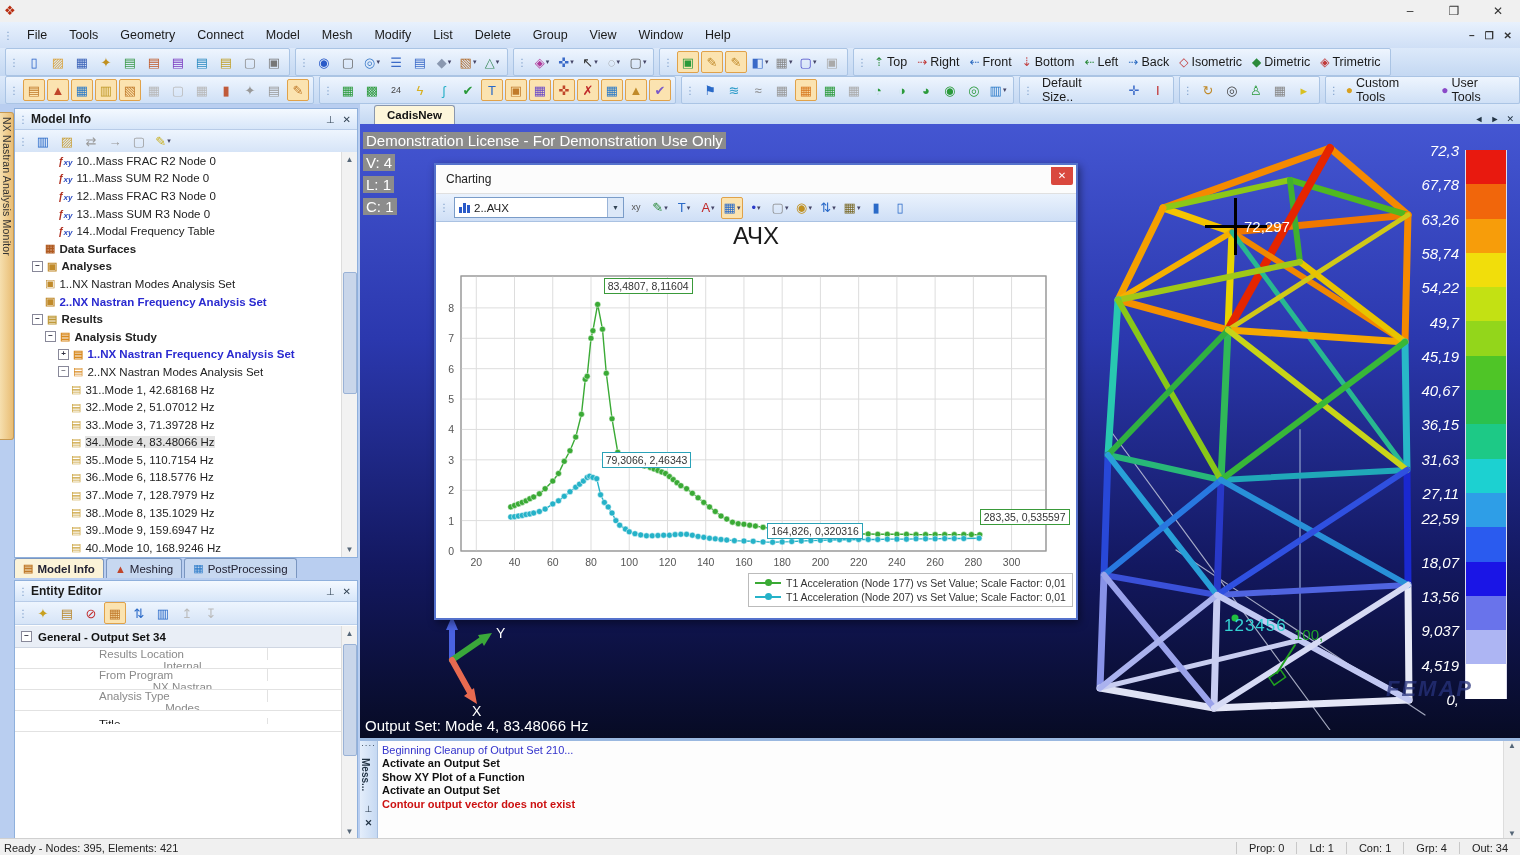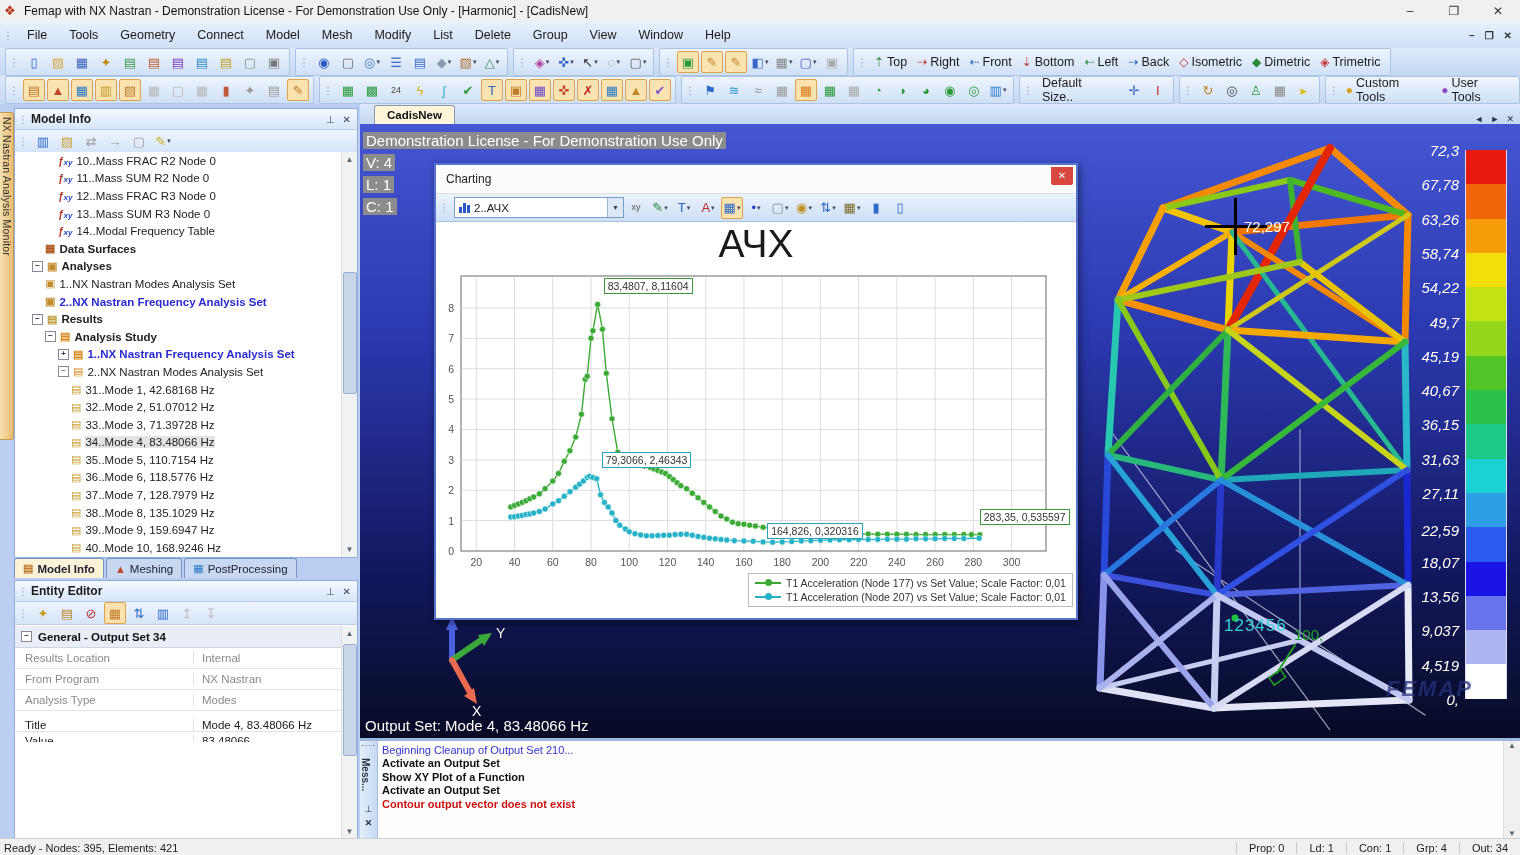--- a/index.html
+++ b/index.html
@@ -48,21 +48,21 @@
   .vscroll .ar.up{top:0;} .vscroll .ar.dn{bottom:0;}
   .vscroll .thumb{position:absolute;left:1px;width:12px;background:#c9d6ea;border:1px solid #9ab2d6;border-radius:2px;}
   #dock-tabs{position:absolute;left:14px;top:454px;width:342px;height:20px;display:flex;align-items:flex-end;}
   .dtab{display:flex;align-items:center;height:19px;padding:0 8px;border:1px solid #7a96c0;border-bottom:none;border-radius:3px 3px 0 0;background:#c7d8f0;font-size:11.5px;margin-right:2px;color:#223;}
   .dtab.active{background:#fbf3d8;font-weight:bold;}
   .dtab .g{margin-right:4px;font-size:11px;}
   #ee-panel{left:14px;top:476px;width:342px;height:258px;}
   #ee-grid{position:absolute;left:0;top:45px;right:15px;bottom:0;background:#fff;overflow:hidden;font-size:11.5px;}
   .gh{height:21px;background:#e9eef6;border-bottom:1px solid #cfd6e2;display:flex;align-items:center;font-weight:bold;color:#111;}
   .gh .exp{width:9px;height:9px;border:1px solid #889;font-size:8px;line-height:7px;text-align:center;color:#334;margin:0 6px;background:#fff;}
-  .grow{height:20px;display:flex;border-bottom:1px solid #e2e2e2;align-items:center;}
+  .grow{height:20px;display:flex;border-bottom:1px solid #e2e2e2;align-items:center;flex-direction:column;}
   .grow .k{width:168px;padding-left:10px;color:#8a8a8a;border-right:1px solid #e2e2e2;overflow:hidden;white-space:nowrap;}
   .grow .v{flex:1;padding-left:8px;color:#8a8a8a;overflow:hidden;white-space:nowrap;}
   .grow.dark .k,.grow.dark .v{color:#1a1a1a;margin-top:7px;}
   .grow.partial{height:10px;overflow:hidden;border-bottom:none;}
   
   #tabstrip{position:absolute;left:360px;top:104px;width:1160px;height:20px;background:linear-gradient(#dce9fa,#c4d8f2);border-bottom:1px solid #8fa8cc;display:flex;align-items:flex-end;}
   #doctab{height:18px;margin-left:14px;padding:0 12px;background:#fdf6da;border:1px solid #8a97ad;border-bottom:none;border-radius:3px 3px 0 0;font-weight:bold;font-size:11.5px;display:flex;align-items:center;color:#111;}
   #tabnav{margin-left:auto;margin-right:6px;display:flex;gap:7px;font-size:9px;color:#234;}
   #viewport{position:absolute;left:360px;top:124px;width:1160px;height:614px;background:linear-gradient(180deg,#4456d2 0%,#2b38ae 35%,#131860 72%,#070b24 100%);overflow:hidden;}
   .chip{position:absolute;background:#8c8c8c;color:#fff;padding:0 3px;white-space:nowrap;}
@@ -84,21 +84,21 @@
   #chartwin{position:absolute;left:74px;top:39px;width:640px;height:453px;background:#fff;border:2px solid #5572cc;box-shadow:2px 3px 8px rgba(0,0,0,.45);}
   #cw-title{height:28px;display:flex;align-items:center;background:#fcfcfc;border-bottom:1px solid #e0e0e0;}
   #cw-title .t{margin-left:10px;font-size:12px;color:#222;}
   #cw-close{margin-left:auto;margin-right:3px;margin-top:-6px;width:22px;height:18px;background:#d9483e;color:#fff;font-size:10px;text-align:center;line-height:18px;border-radius:0 0 2px 2px;}
   #cw-toolbar{height:27px;background:linear-gradient(#eaf2fd,#cfdff6);border-bottom:1px solid #aac2e2;display:flex;align-items:center;}
   #cw-select{width:168px;height:19px;background:#fff;border:1px solid #7a9cc8;display:flex;align-items:center;font-size:11.5px;margin-left:2px;}
   #cw-select .bars{display:inline-flex;align-items:flex-end;gap:1px;margin:0 4px;}
   #cw-select .bars i{display:block;width:3px;background:#2a5ac8;}
   #cw-select .caret{margin-left:auto;background:#dce8f8;border-left:1px solid #9ab4d8;width:15px;height:100%;text-align:center;font-size:7px;line-height:19px;color:#345;}
   #cw-body{position:absolute;left:0;top:57px;right:0;bottom:0;background:#fff;}
-  #cw-chart-title{position:absolute;left:0;top:0;width:100%;text-align:center;font-size:39px;color:#1a1a1a;}
+  #cw-chart-title{position:absolute;left:0;top:0;width:100%;text-align:center;font-size:24px;color:#1a1a1a;}
   #chart-svg{position:absolute;left:0;top:44px;}
   .callout{position:absolute;background:#fff;border:1px solid #888;font-size:10.5px;padding:0 3px;color:#333;white-space:nowrap;line-height:14px;}
   .callout.green{border-color:#3a9a3a;}
   .callout.cyan{border-color:#2aa2b8;}
   #chart-legend{position:absolute;left:312px;top:351px;border:1px solid #bbb;background:#fff;padding:2px 6px;font-size:10.5px;color:#333;}
   #chart-legend .lrow{display:flex;align-items:center;height:14px;white-space:nowrap;}
   #chart-legend .lline{display:inline-block;width:26px;height:2px;position:relative;margin-right:5px;}
   #chart-legend .lline i{position:absolute;left:10px;top:-3px;width:7px;height:7px;border-radius:50%;}
   
   #msgpane{position:absolute;left:360px;top:738px;width:1160px;height:100px;background:#fdfdfd;border-top:3px solid #9ab8e0;}
@@ -115,21 +115,20 @@
   #statusbar .right{margin-left:auto;display:flex;}
   #statusbar .right span{padding:0 12px;border-left:1px solid #c8c8c8;}
 </style>
 </head>
 <body>
 
 <div id="app">
 
   <div id="titlebar">
     <span class="appicon">❖</span>
-    <span class="ttl">Femap with NX Nastran - Demonstration License - For Demonstration Use Only - [Harmonic] - [CadisNew]</span>
     <span class="winbtns">
       <span>–</span>
       <span>❐</span>
       <span>✕</span>
     </span>
   </div>
 
   <div id="menubar">
     <span class="grip">⋮</span>
     <span id="menu-items"><span class="mi">File</span><span class="mi">Tools</span><span class="mi">Geometry</span><span class="mi">Connect</span><span class="mi">Model</span><span class="mi">Mesh</span><span class="mi">Modify</span><span class="mi">List</span><span class="mi">Delete</span><span class="mi">Group</span><span class="mi">View</span><span class="mi">Window</span><span class="mi">Help</span></span>
@@ -805,21 +804,21 @@
         <div class="cl-label" style="top: 26.3px;">67,78</div>
         <div class="cl-label" style="top: 60.6px;">63,26</div>
         <div class="cl-label" style="top: 94.9px;">58,74</div>
         <div class="cl-label" style="top: 129.2px;">54,22</div>
         <div class="cl-label" style="top: 163.5px;">49,7</div>
         <div class="cl-label" style="top: 197.8px;">45,19</div>
         <div class="cl-label" style="top: 232.1px;">40,67</div>
         <div class="cl-label" style="top: 266.4px;">36,15</div>
         <div class="cl-label" style="top: 300.7px;">31,63</div>
         <div class="cl-label" style="top: 335px;">27,11</div>
-        <div class="cl-label" style="top: 372px;">22,59</div>
+        <div class="cl-label" style="top: 360px;">22,59</div>
         <div class="cl-label" style="top: 403.6px;">18,07</div>
         <div class="cl-label" style="top: 437.9px;">13,56</div>
         <div class="cl-label" style="top: 472.2px;">9,037</div>
         <div class="cl-label" style="top: 506.5px;">4,519</div>
         <div class="cl-label" style="top: 540.8px;">0,</div>
       </div>
 
     <svg id="triad" width="100" height="115" viewBox="0 0 100 115">
       <line x1="40" y1="52" x2="40" y2="18" stroke="#4a62e0" stroke-width="6" stroke-linecap="round"></line>
       <polygon points="40,8 34,22 46,22" fill="#4a62e0"></polygon>

